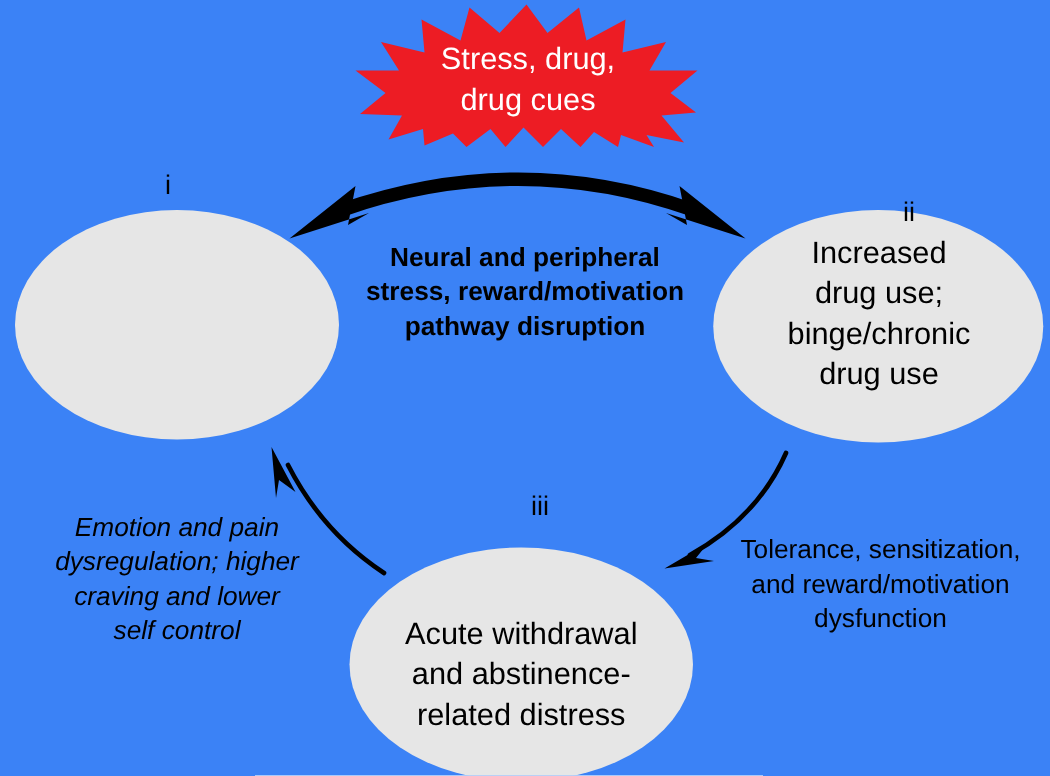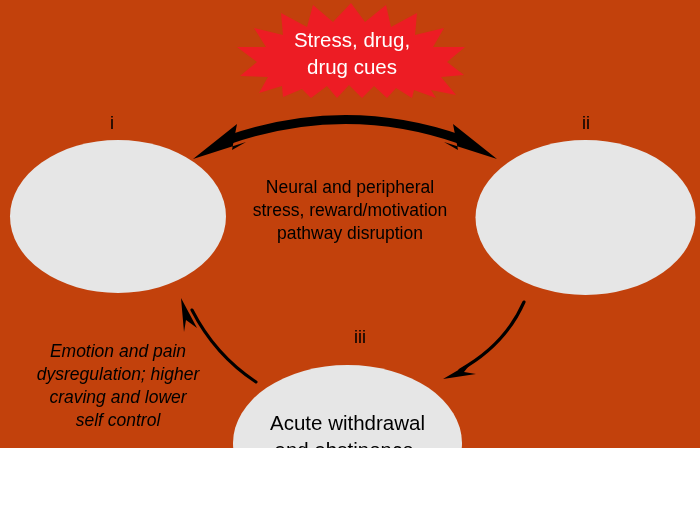--- a/index.html
+++ b/index.html
@@ -6,22 +6,22 @@
     margin: 0;
     padding: 0;
     background: #ffffff;
   }
   body {
     font-family: "Liberation Sans", sans-serif;
   }
   #stage {
     position: relative;
     width: 700px;
-    height: 448px;
-    background: #c2410c;
+    height: 517px;
+    background: #3b82f6;
     overflow: hidden;
   }
   #canvas {
     position: absolute;
     left: 0;
     top: 0;
     width: 700px;
     height: 517px;
   }
   .ellipse-label {
@@ -59,26 +59,26 @@
     line-height: 27px;
     font-family: "Liberation Sans", sans-serif;
     white-space: pre-line;
   }
 
   
   #node-stress-label   { left: 10px;  top: 169px; width: 216px; }
   #node-druguse-label  { left: 476px; top: 155px; width: 220px; }
   #node-withdraw-label { left: 233px; top: 409px; width: 229px; }
 
-  #center-label { left: 225px; top: 176px; width: 250px; }
+  #center-label { left: 225px; top: 160px; width: 250px; font-weight: bold; }
   #left-label   { left: 8px;   top: 340px; width: 220px; font-style: italic; }
   #right-label  { left: 474px; top: 355px; width: 226px; }
 
   #roman-i   { left: 88px;  top: 113px; width: 48px; }
-  #roman-ii  { left: 562px; top: 113px; width: 48px; }
+  #roman-ii  { left: 562px; top: 131px; width: 48px; text-align: right; }
   #roman-iii { left: 336px; top: 327px; width: 48px; }
 
   #burst-label { left: 252px; top: 26px; width: 200px; }
 </style>
 </head>
 <body>
 
 <div id="stage">
 
   <svg id="canvas" viewBox="0 0 700 517" xmlns="http://www.w3.org/2000/svg">
@@ -113,28 +113,35 @@
   <div class="burst-text" id="burst-label">Stress, drug,
 drug cues</div>
 
   <div class="roman" id="roman-i">i</div>
 
   <div class="roman" id="roman-ii">ii</div>
 
   <div class="roman" id="roman-iii">iii</div>
 
 
+  <div class="ellipse-label" id="node-druguse-label">Increased
+drug use;
+binge/chronic
+drug use</div>
 
   <div class="ellipse-label" id="node-withdraw-label">Acute withdrawal
 and abstinence-
 related distress</div>
 
   <div class="side-label" id="center-label">Neural and peripheral
 stress, reward/motivation
 pathway disruption</div>
 
+  <div class="side-label" id="right-label">Tolerance, sensitization,
+and reward/motivation
+dysfunction</div>
 
   <div class="side-label" id="left-label">Emotion and pain
 dysregulation; higher
 craving and lower
 self control</div>
 
 </div>
 
 </body></html>

